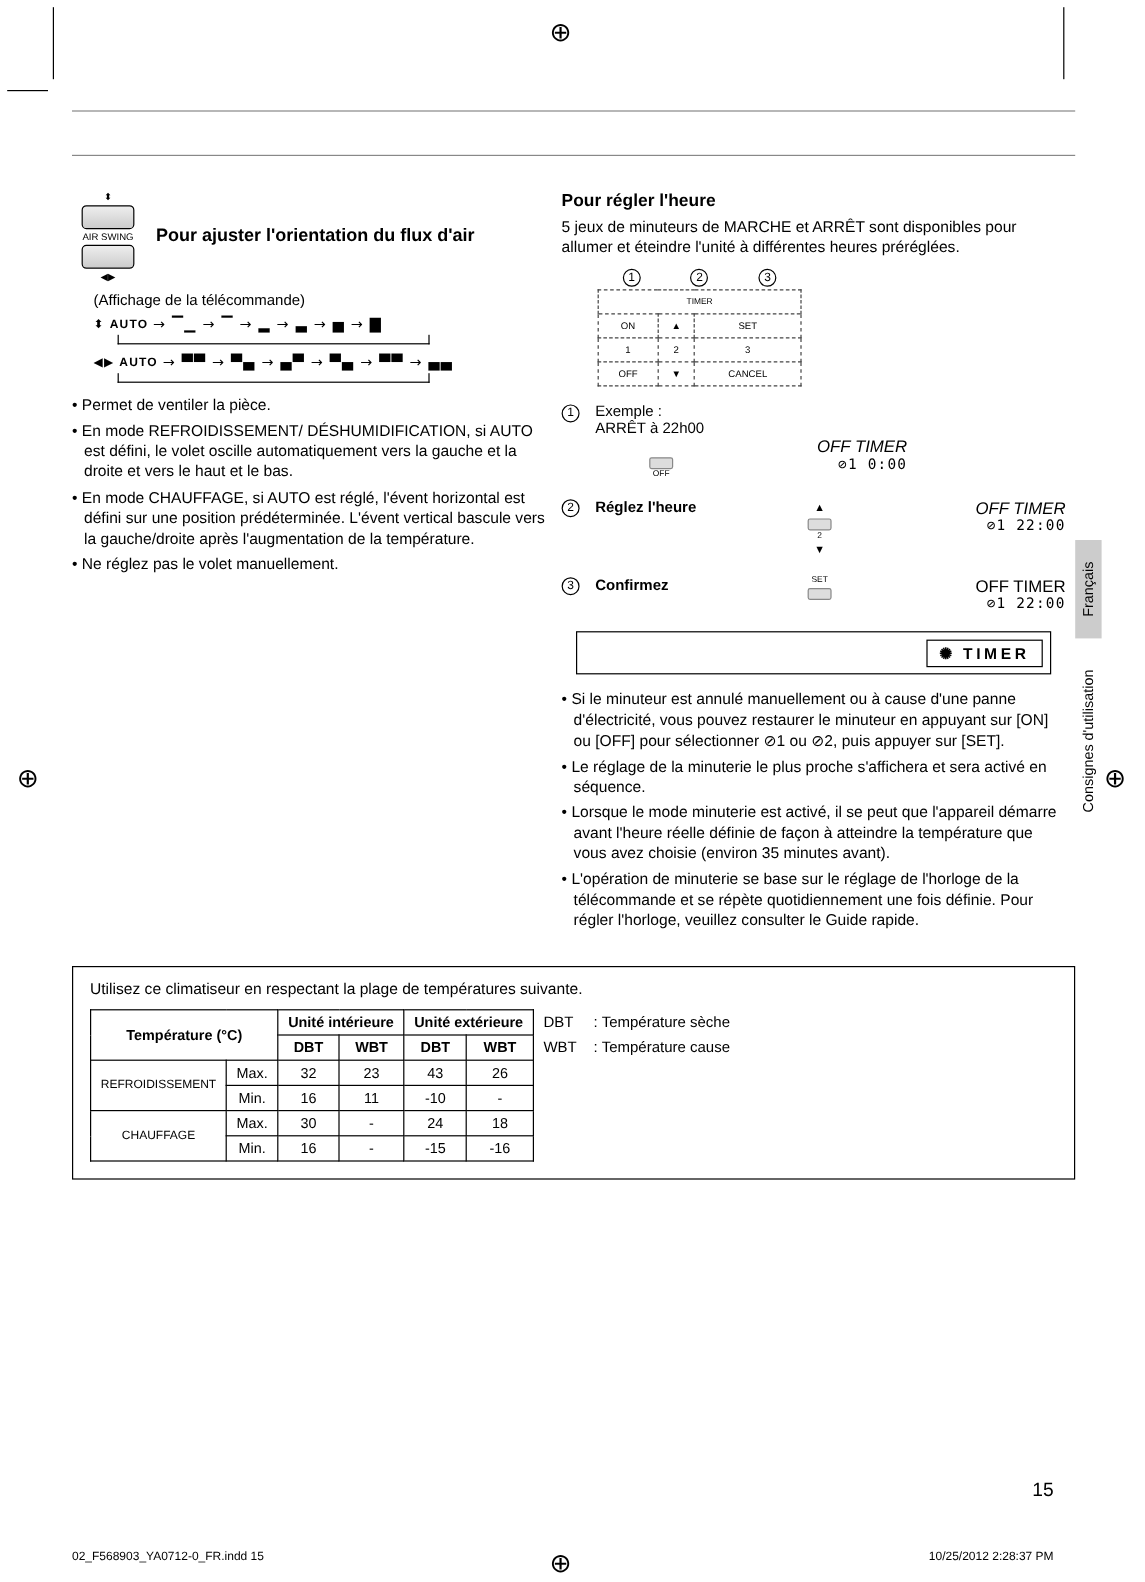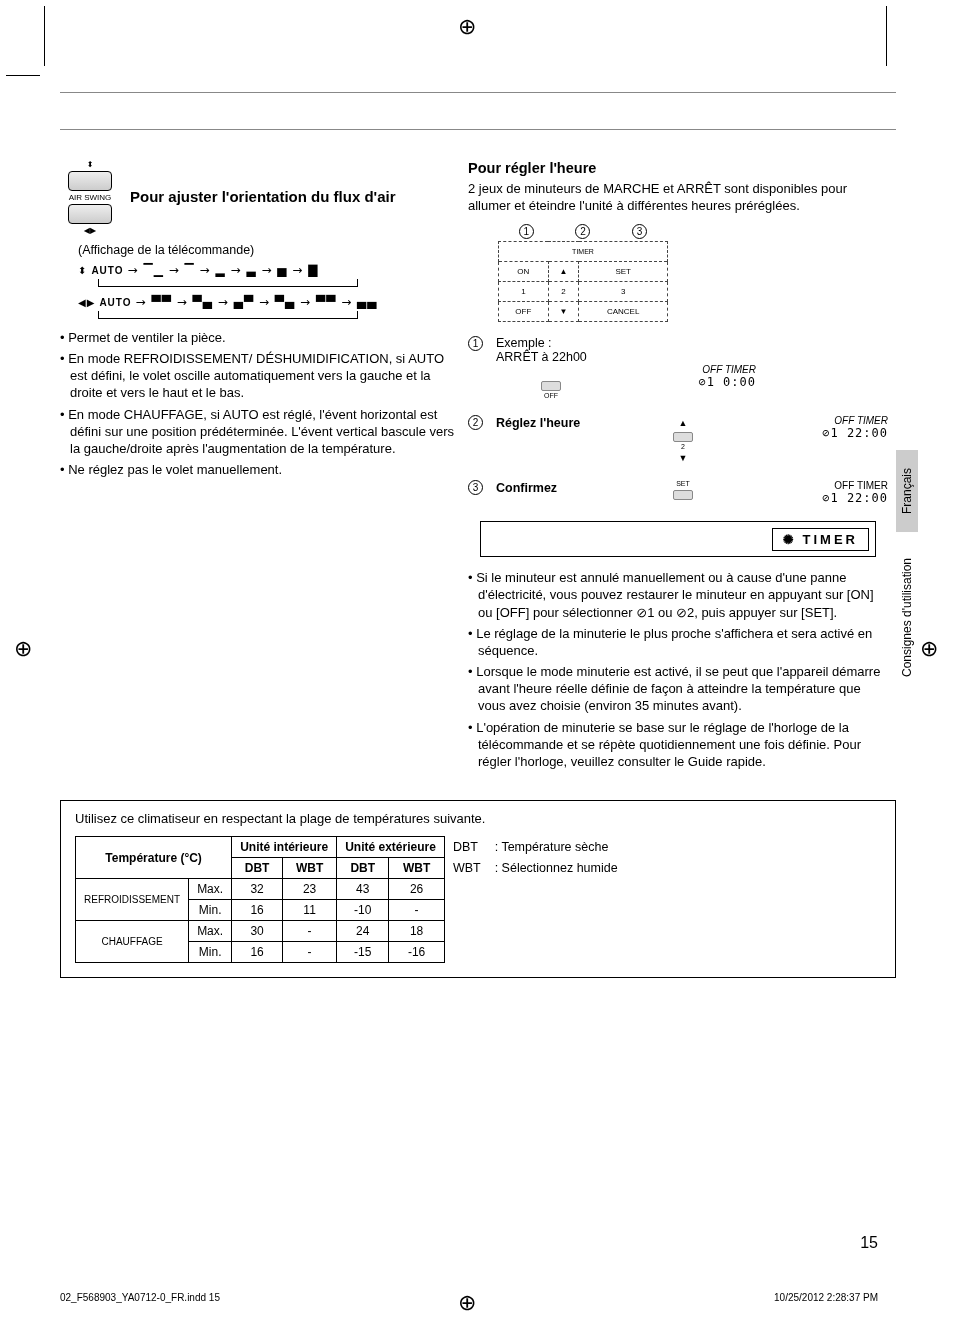--- a/index.html
+++ b/index.html
@@ -73,21 +73,21 @@
   .seg7 { font-family: monospace; letter-spacing:1px; }
 
   .step-row { display:flex; margin-bottom:16px; gap:10px; align-items:flex-start; }
   .step-num { flex: 0 0 18px; }
   .step-text { flex: 1; font-size:12.5px; line-height:1.3; }
   .step-text b { font-weight:bold; }
   .step-gfx { width:140px; font-size:10px; text-align:center; }
   .mini-btn { display:inline-block; width:20px; height:10px; border:1px solid #888; border-radius:2px; background:#ddd; vertical-align:middle; }
   .mini-label { font-size:7px; display:block; }
   .lcd { font-family: monospace; font-size:12px; letter-spacing:1px; }
-  .lcd-small { font-size:10px; letter-spacing:0; }
+  .lcd-small { font-size:14px; letter-spacing:0; }
 
   .timer-strip {
     border:1px solid #000; height:36px; margin:6px 12px 12px 12px;
     position:relative;
   }
   .timer-strip .inner {
     position:absolute; right:6px; top:6px;
     border:1px solid #000; padding:3px 10px;
     font-size:13px; letter-spacing:3px; font-weight:bold;
     display:flex; align-items:center; gap:6px;
@@ -168,21 +168,21 @@
         <li>Permet de ventiler la pièce.</li>
         <li>En mode REFROIDISSEMENT/ DÉSHUMIDIFICATION, si AUTO est défini, le volet oscille automatiquement vers la gauche et la droite et vers le haut et le bas.</li>
         <li>En mode CHAUFFAGE, si AUTO est réglé, l'évent horizontal est défini sur une position prédéterminée. L'évent vertical bascule vers la gauche/droite après l'augmentation de la température.</li>
         <li>Ne réglez pas le volet manuellement.</li>
       </ul>
     </div>
 
     <div class="col-right">
 
       <h3>Pour régler l'heure</h3>
-      <div class="intro">2 jeux de minuteurs de MARCHE et ARRÊT sont disponibles pour allumer et éteindre l'unité à différentes heures préréglées.</div>
+      <div class="intro">5 jeux de minuteurs de MARCHE et ARRÊT sont disponibles pour allumer et éteindre l'unité à différentes heures préréglées.</div>
 
       <div class="timer-diagram">
         <div class="nums">
           <span class="circ">1</span>
           <span class="circ">2</span>
           <span class="circ">3</span>
         </div>
         <table>
           <tbody>
               <tr>
@@ -322,21 +322,21 @@
       </tbody>
         </table>
       <table class="legend">
         <tbody>
             <tr>
               <td>DBT</td>
               <td>: Température sèche</td>
             </tr>
         <tr>
               <td>WBT</td>
-              <td>: Sélectionnez humide</td>
+              <td>: Température cause</td>
             </tr>
       </tbody>
         </table>
     </div>
   </div>
 
 </div>
 
 <div class="page-num">15</div>
 <div class="footer-left">02_F568903_YA0712-0_FR.indd   15</div>

